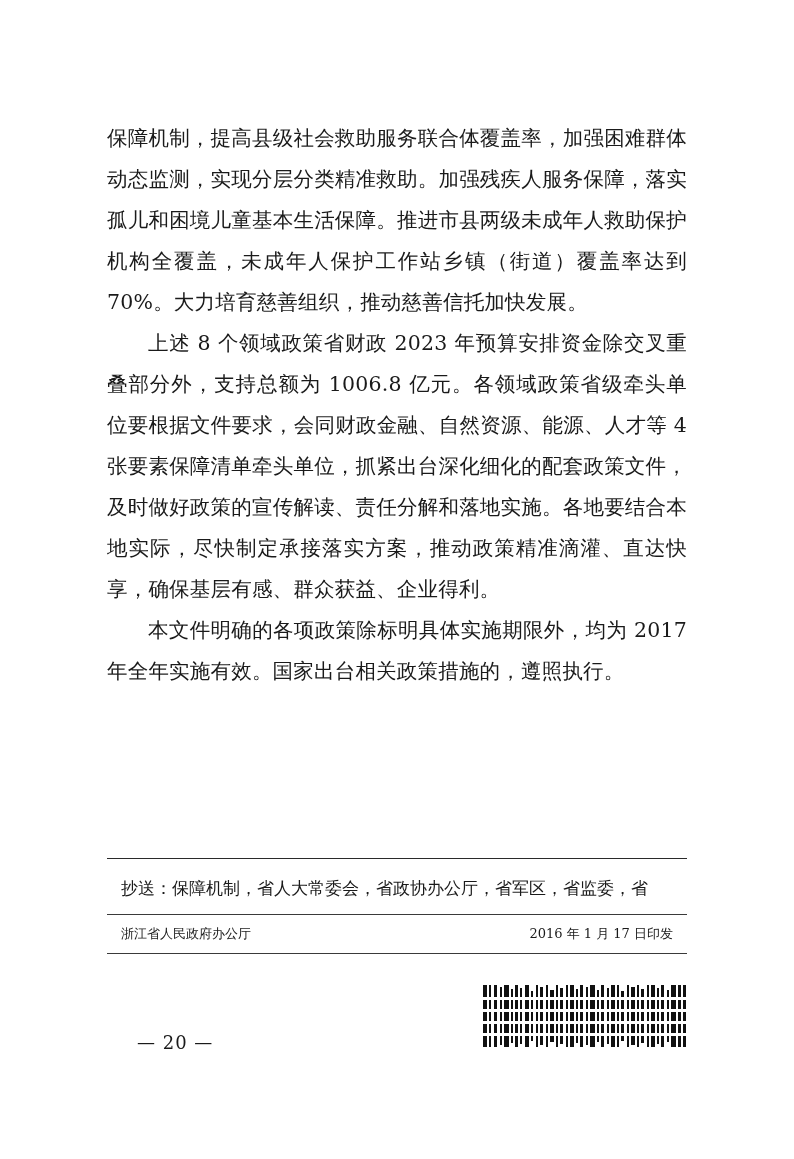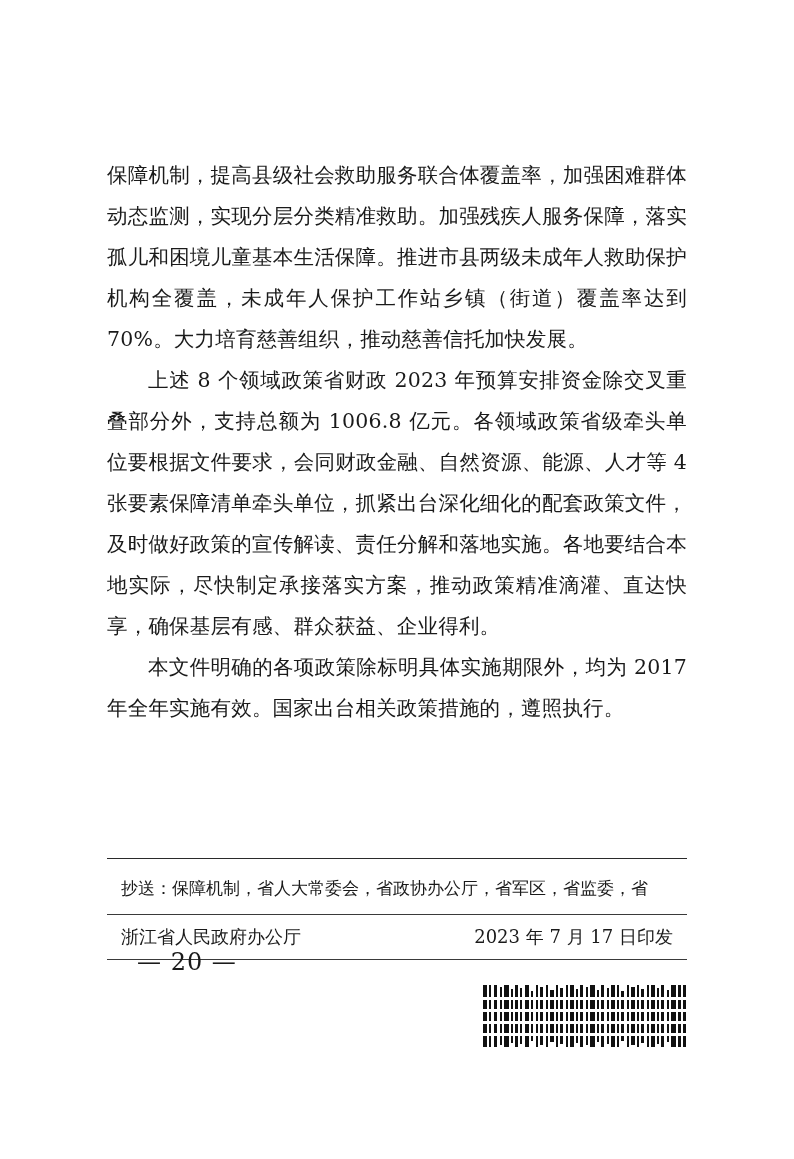--- a/index.html
+++ b/index.html
@@ -21,21 +21,20 @@
     top: 0;
     width: 794px;
     height: 1159px;
     box-sizing: border-box;
   }
   .content {
     position: absolute;
     left: 107px;
     top: 118px;
     width: 580px;
-    margin-top: 37px;
   }
   p.para {
     margin: 0 0 0 0;
     font-size: 20.5px;
     line-height: 41px;
     text-align: justify;
     text-justify: inter-ideograph;
     letter-spacing: 0.2px;
     font-family: "DejaVu Serif", "Liberation Serif", serif;
   }
@@ -70,29 +69,29 @@
     text-indent: 0;
   }
   .cc-line.second {
     padding-left: 55px;
   }
   .issuer-row {
     display: flex;
     justify-content: space-between;
     align-items: baseline;
     padding: 10px 14px 10px 14px;
-    font-size: 18px;
+    font-size: 13px;
   }
   .pagenum {
     position: absolute;
     left: 107px;
-    top: 948px;
+    top: 1032px;
     width: 580px;
     text-align: left;
-    font-size: 24px;
+    font-size: 18px;
     letter-spacing: 1px;
     padding-left: 30px;
     box-sizing: border-box;
     font-family: "DejaVu Serif", "Liberation Serif", serif;
   }
   .barcode {
     position: absolute;
     left: 481px;
     top: 985px;
     width: 206px;
@@ -112,21 +111,21 @@
   </div>
 
   <div class="footer">
     <div class="rule"></div>
     <div class="cc-block">
       <div class="cc-line">抄送：保障机制，省人大常委会，省政协办公厅，省军区，省监委，省</div>
     </div>
     <div class="rule thin"></div>
     <div class="issuer-row">
       <span>浙江省人民政府办公厅</span>
-      <span>2023 年 7 月 17 日印发</span>
+      <span>2016 年 1 月 17 日印发</span>
     </div>
     <div class="rule thin"></div>
   </div>
 
   <div class="pagenum">— 20 —</div>
 
   <div class="barcode">
     <svg width="206" height="62" viewBox="0 0 206 62" xmlns="http://www.w3.org/2000/svg" aria-hidden="true">
       <rect x="0" y="0" width="206" height="62" fill="#ffffff"></rect>
       <g fill="#111111">

